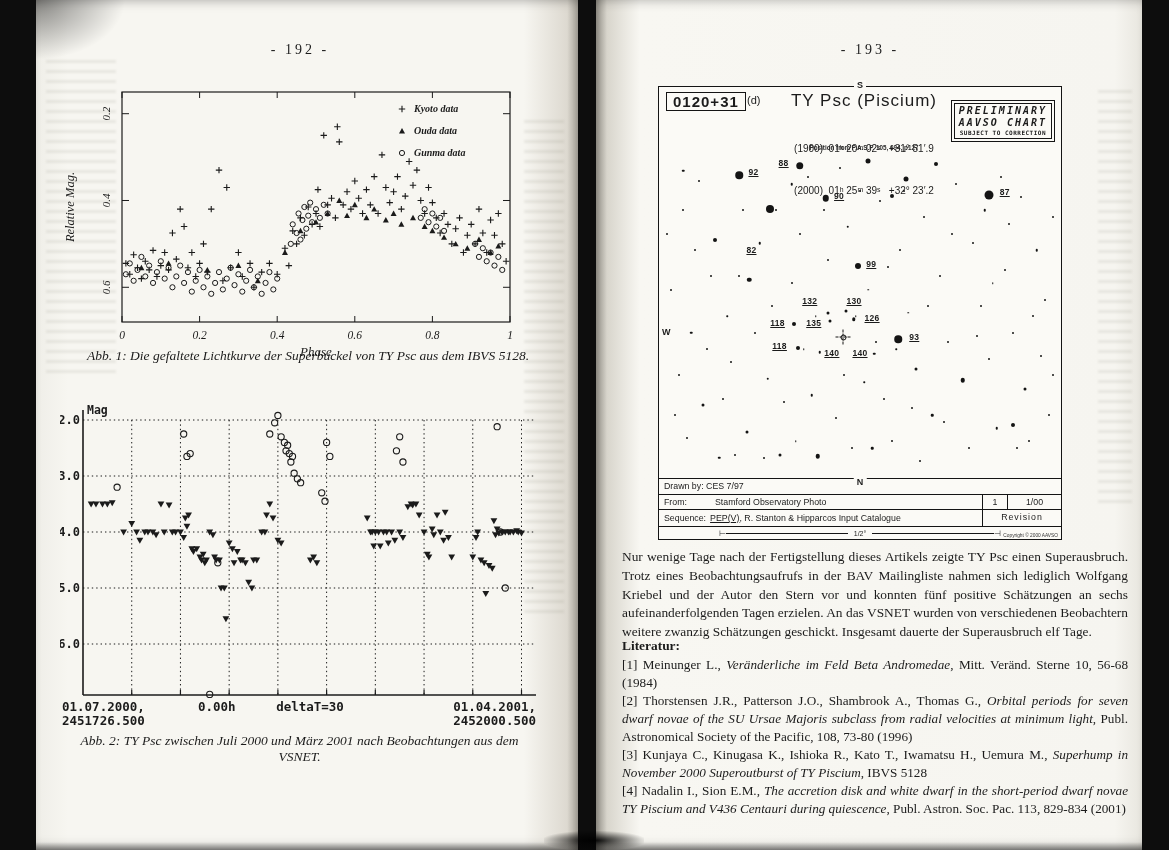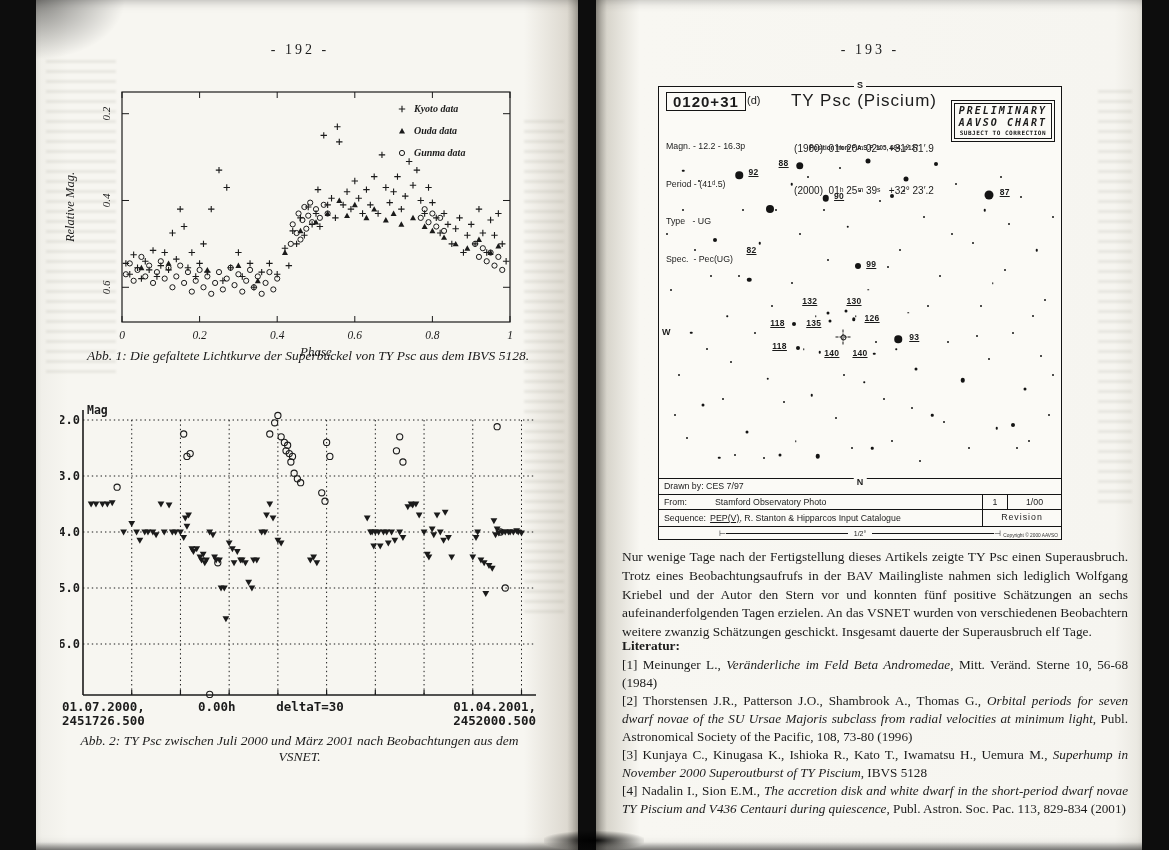--- a/index.html
+++ b/index.html
@@ -502,26 +502,20 @@
   <div class="page page-right">
     <div class="bleed" style="right:10px;top:90px;width:34px;height:420px;"></div>
   </div>
   <div class="page-number" style="left:770px;top:42px;width:200px;">- 193 -</div>
 
   <div class="finder">
     <div class="compass compass-s">S</div>
     <div class="fc-id">0120+31</div>
     <div class="fc-scale-letter">(d)</div>
     <div class="fc-title">TY Psc   (Piscium)</div>
-    <div class="fc-info">
-      <div>Magn. - 12.2 - 16.3p</div>
-      <div>Period - (41ᵈ.5)</div>
-      <div>Type   - UG</div>
-      <div>Spec.  - Pec(UG)</div>
-    </div>
     <div class="fc-coords">
       <div>(1900)  01ʰ 20ᵐ 02ˢ   +31° 51′.9</div>
       <div>(2000)  01ʰ 25ᵐ 39ˢ   +32° 23′.2</div>
     </div>
     <div class="fc-pos">Position from P.A.S.P. 105, 694, p127</div>
     <div class="fc-prelim">
       <div class="l1">PRELIMINARY</div>
       <div class="l1">AAVSO CHART</div>
       <div class="l3">SUBJECT TO CORRECTION</div>
     </div>

